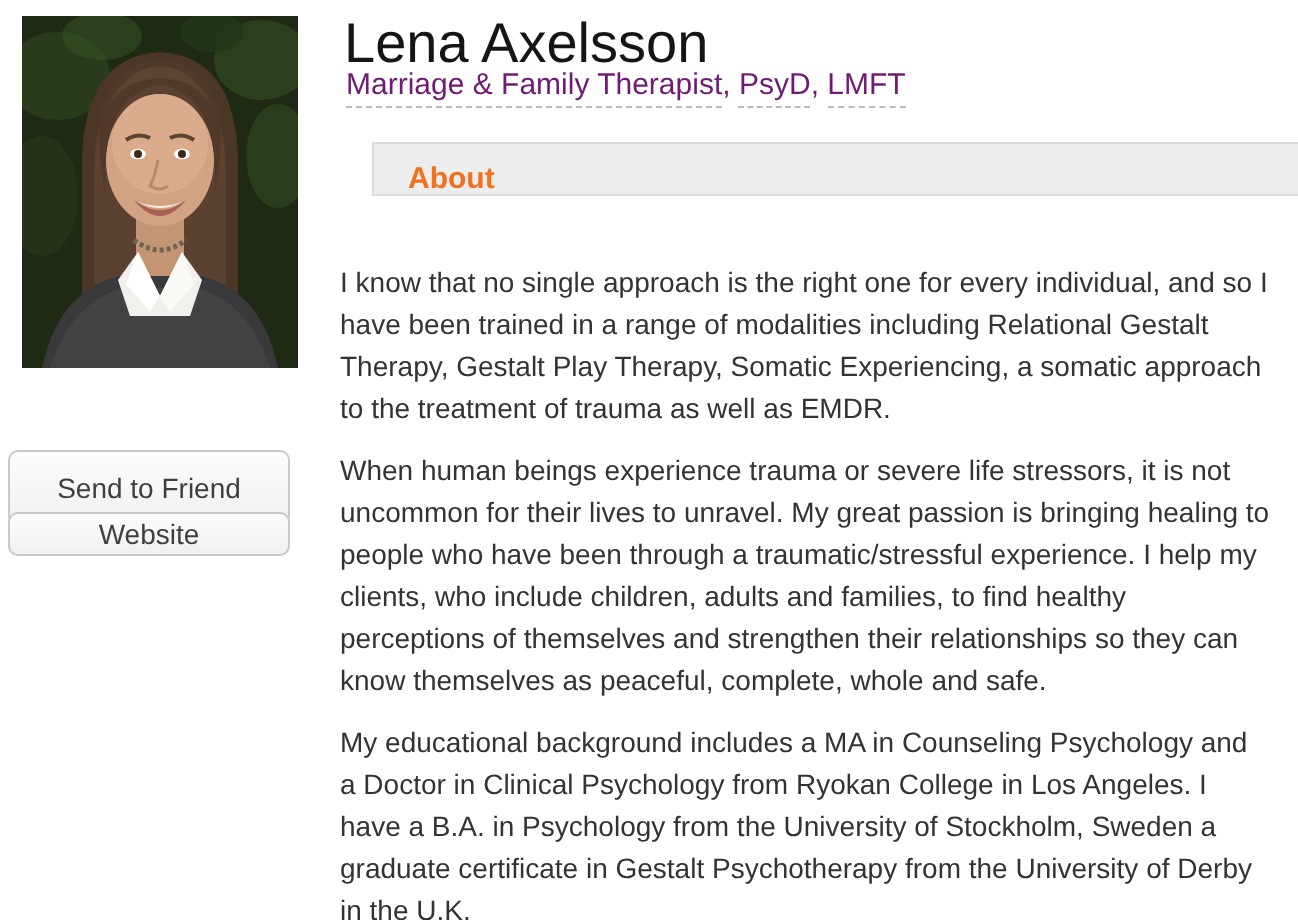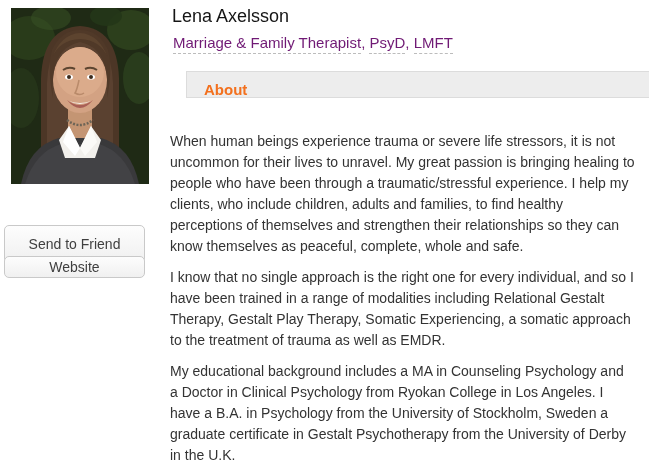--- a/index.html
+++ b/index.html
@@ -29,21 +29,21 @@
   .btn-secondary {
     background:linear-gradient(#fdfdfd, #f0f0f0);
     border:1px solid #c9c9c9; color:#3f3f3f;
   }
   .btn-send { top:225px; height:38px; }
   .btn-website { top:256px; height:22px; }
 
   
   .page-title {
     position:absolute; left:172px; top:6px;
-    font-size:18px; font-weight:normal; color:#151515; letter-spacing:0;
+    font-size:28px; font-weight:normal; color:#151515; letter-spacing:0;
   }
   .subtitle {
     position:absolute; left:173px; top:34px;
     font-size:15px; color:#701a75;
   }
   .subtitle .cred {
     border-bottom:1px dashed #bcbcbc; padding-bottom:2px;
   }
 
   .tabbar {
@@ -117,30 +117,30 @@
   <button class="btn btn-secondary btn-website">Website</button>
 
   <h1 class="page-title">Lena Axelsson</h1>
   <div class="subtitle"><span class="cred">Marriage &amp; Family Therapist</span><span>, </span><span class="cred">PsyD</span><span>, </span><span class="cred">LMFT</span></div>
 
   <div class="tabbar">
     <span class="tab-about">About</span>
   </div>
 
   <div class="about-text">
+    <p>I know that no single approach is the right one for every individual, and so I
+have been trained in a range of modalities including Relational Gestalt
+Therapy, Gestalt Play Therapy, Somatic Experiencing, a somatic approach
+to the treatment of trauma as well as EMDR.</p>
     <p>When human beings experience trauma or severe life stressors, it is not
 uncommon for their lives to unravel. My great passion is bringing healing to
 people who have been through a traumatic/stressful experience. I help my
 clients, who include children, adults and families, to find healthy
 perceptions of themselves and strengthen their relationships so they can
 know themselves as peaceful, complete, whole and safe.</p>
-    <p>I know that no single approach is the right one for every individual, and so I
-have been trained in a range of modalities including Relational Gestalt
-Therapy, Gestalt Play Therapy, Somatic Experiencing, a somatic approach
-to the treatment of trauma as well as EMDR.</p>
     <p>My educational background includes a MA in Counseling Psychology and
 a Doctor in Clinical Psychology from Ryokan College in Los Angeles. I
 have a B.A. in Psychology from the University of Stockholm, Sweden a
 graduate certificate in Gestalt Psychotherapy from the University of Derby
 in the U.K.</p>
   </div>
 
 </div>
 
 </body></html>

